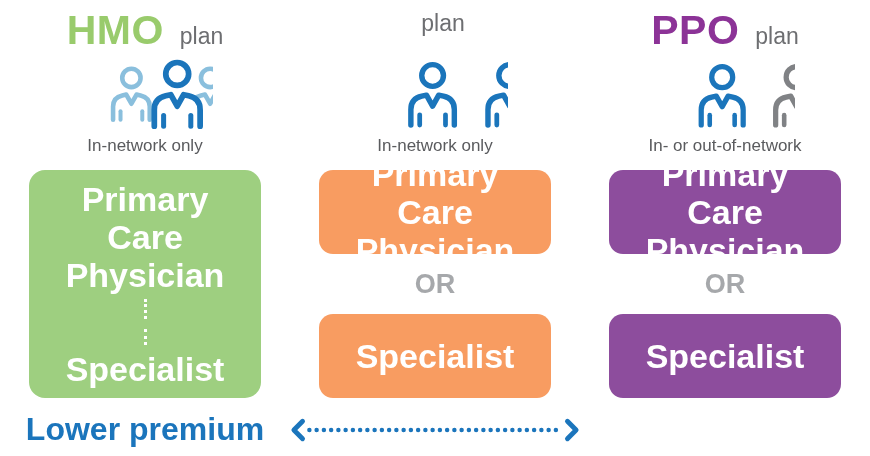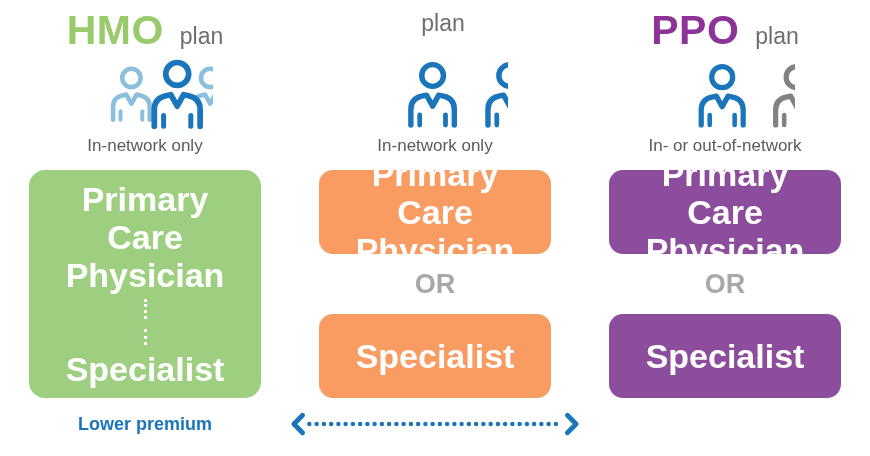--- a/index.html
+++ b/index.html
@@ -30,21 +30,21 @@
     padding:10px 14px;}
   .boxtext{font-size:34px;font-weight:bold;line-height:1.12;color:#fff;}
   .vdots{width:0;border-left:3px dotted #fff;}
   .vdots.d1{height:32px;margin:5px 0;}
   .vdots.d2{height:26px;margin:5px 0;}
   .smallbox{width:232px;height:84px;border-radius:14px;display:flex;align-items:center;justify-content:center;padding:6px 14px;}
   .col-epo .smallbox{background:var(--orange_box);}
   .col-ppo .smallbox{background:var(--purple_box);}
   .or-label{font-size:27px;font-weight:bold;color:var(--or_gray);height:60px;display:flex;align-items:center;}
   .footer{margin-top:13px;display:grid;grid-template-columns:290px 290px 290px;align-items:center;}
-  .footer-label{font-size:18px;font-weight:bold;color:var(--footer_blue);text-align:center;}
+  .footer-label{font-size:32px;font-weight:bold;color:var(--footer_blue);text-align:center;}
   .arrow-wrap{display:flex;justify-content:center;align-items:center;}
   svg.person-group{display:block;}
   .defs{position:absolute;width:0;height:0;overflow:hidden;}
 </style>
 </head>
 <body>
 
 <svg class="defs" aria-hidden="true">
   <symbol id="person" viewBox="0 0 100 100">
     <circle cx="50" cy="22" r="16" stroke-width="8"></circle>

